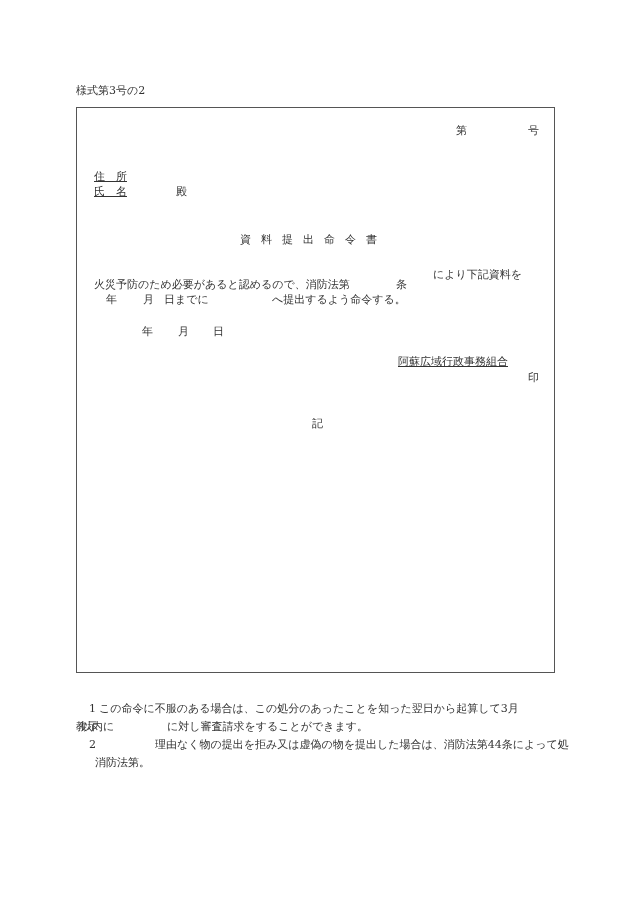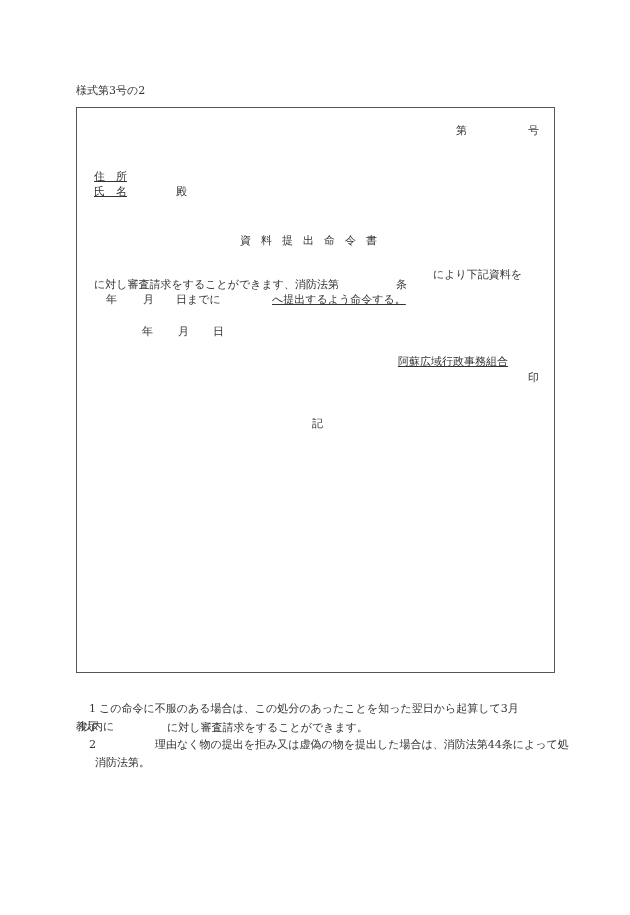--- a/index.html
+++ b/index.html
@@ -29,42 +29,42 @@
 
 <div class="frame"></div>
 
 <div class="abs" style="left:456px; top:124px;">第</div>
 <div class="abs" style="left:528px; top:124px;">号</div>
 
 <div class="abs" style="left:94px; top:170px;text-decoration:underline;">住　所</div>
 <div class="abs" style="left:94px; top:185px;text-decoration:underline;">氏　名</div>
 <div class="abs" style="left:176px; top:185px;">殿</div>
 
-<div class="abs title" style="left:240px; top:233px;font-family:Liberation Serif, serif;">資料提出命令書</div>
+<div class="abs title" style="left:240px; top:233px;">資料提出命令書</div>
 
-<div class="abs" style="left:94px; top:278px;">に対し審査請求をすることができます、消防法第</div>
+<div class="abs" style="left:94px; top:278px;">火災予防のため必要があると認めるので、消防法第</div>
 <div class="abs" style="left:396px; top:278px;">条</div>
 <div class="abs" style="left:433px; top:268px;">により下記資料を</div>
 
 <div class="abs" style="left:106px; top:293px;">年</div>
 <div class="abs" style="left:143px; top:293px;">月</div>
-<div class="abs" style="left:176px; top:293px;text-align:center;">日までに</div>
-<div class="abs" style="left:272px; top:293px;text-decoration:underline;">へ提出するよう命令する。</div>
+<div class="abs" style="left:164px; top:293px;text-align:center;">日までに</div>
+<div class="abs" style="left:272px; top:293px;">へ提出するよう命令する。</div>
 
 <div class="abs" style="left:142px; top:325px;">年</div>
 <div class="abs" style="left:178px; top:325px;">月</div>
 <div class="abs" style="left:213px; top:325px;">日</div>
 
 <div class="abs" style="left:398px; top:355px;text-decoration:underline;">阿蘇広域行政事務組合</div>
 <div class="abs" style="left:528px; top:371px;">印</div>
 
 <div class="abs" style="left:312px; top:417px;">記</div>
 
 <div class="abs" style="left:76px; top:720px;">教示</div>
 
 <div class="abs" style="left:89px; top:702px;">1</div>
 <div class="abs" style="left:99px; top:702px;">この命令に不服のある場合は、この処分のあったことを知った翌日から起算して3月</div>
 <div class="abs" style="left:81px; top:720px;">以内に</div>
-<div class="abs" style="left:167px; top:720px;font-family:Liberation Serif, serif;">に対し審査請求をすることができます。</div>
+<div class="abs" style="left:167px; top:720px;">に対し審査請求をすることができます。</div>
 
 <div class="abs" style="left:89px; top:738px;">2</div>
 <div class="abs" style="left:107px; top:738px;margin-left:48px;">理由なく物の提出を拒み又は虚偽の物を提出した場合は、消防法第44条によって処</div>
 <div class="abs" style="left:95px; top:756px;">消防法第。</div>
 
 </body></html>

